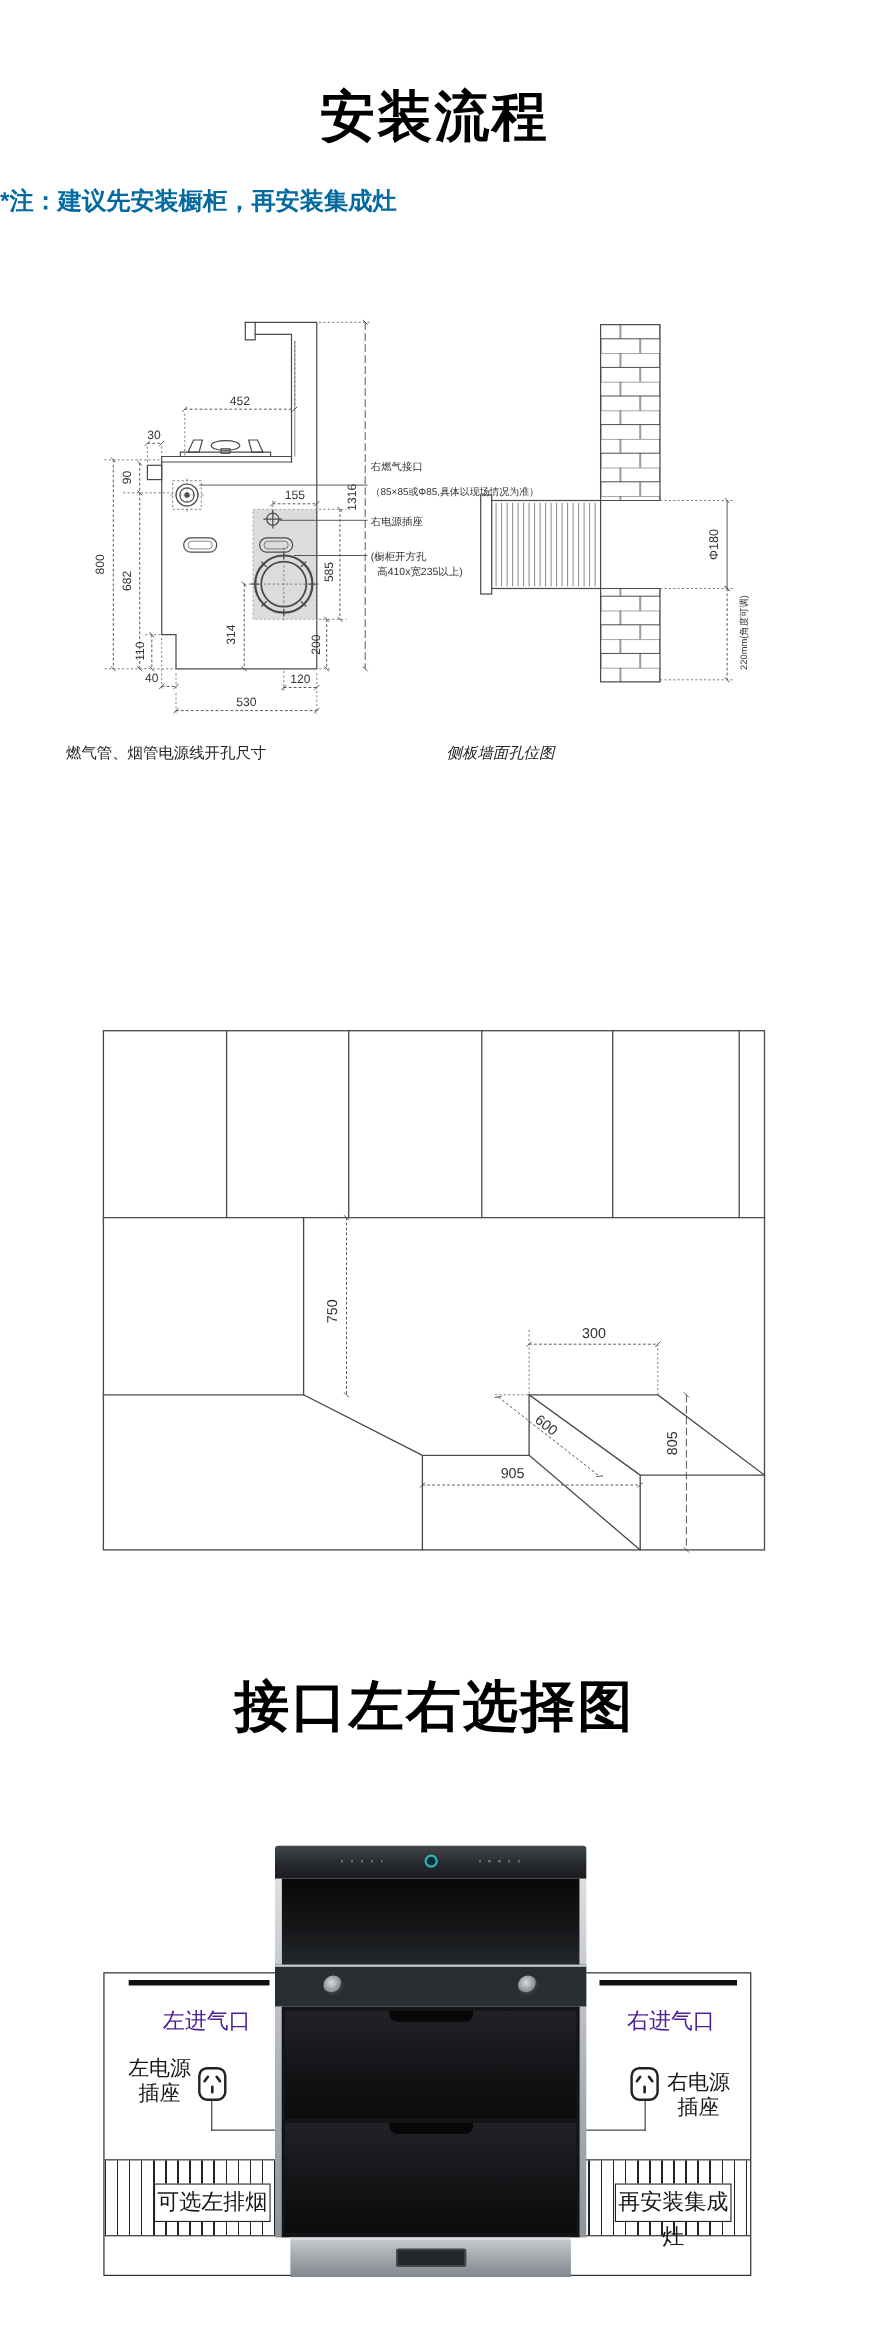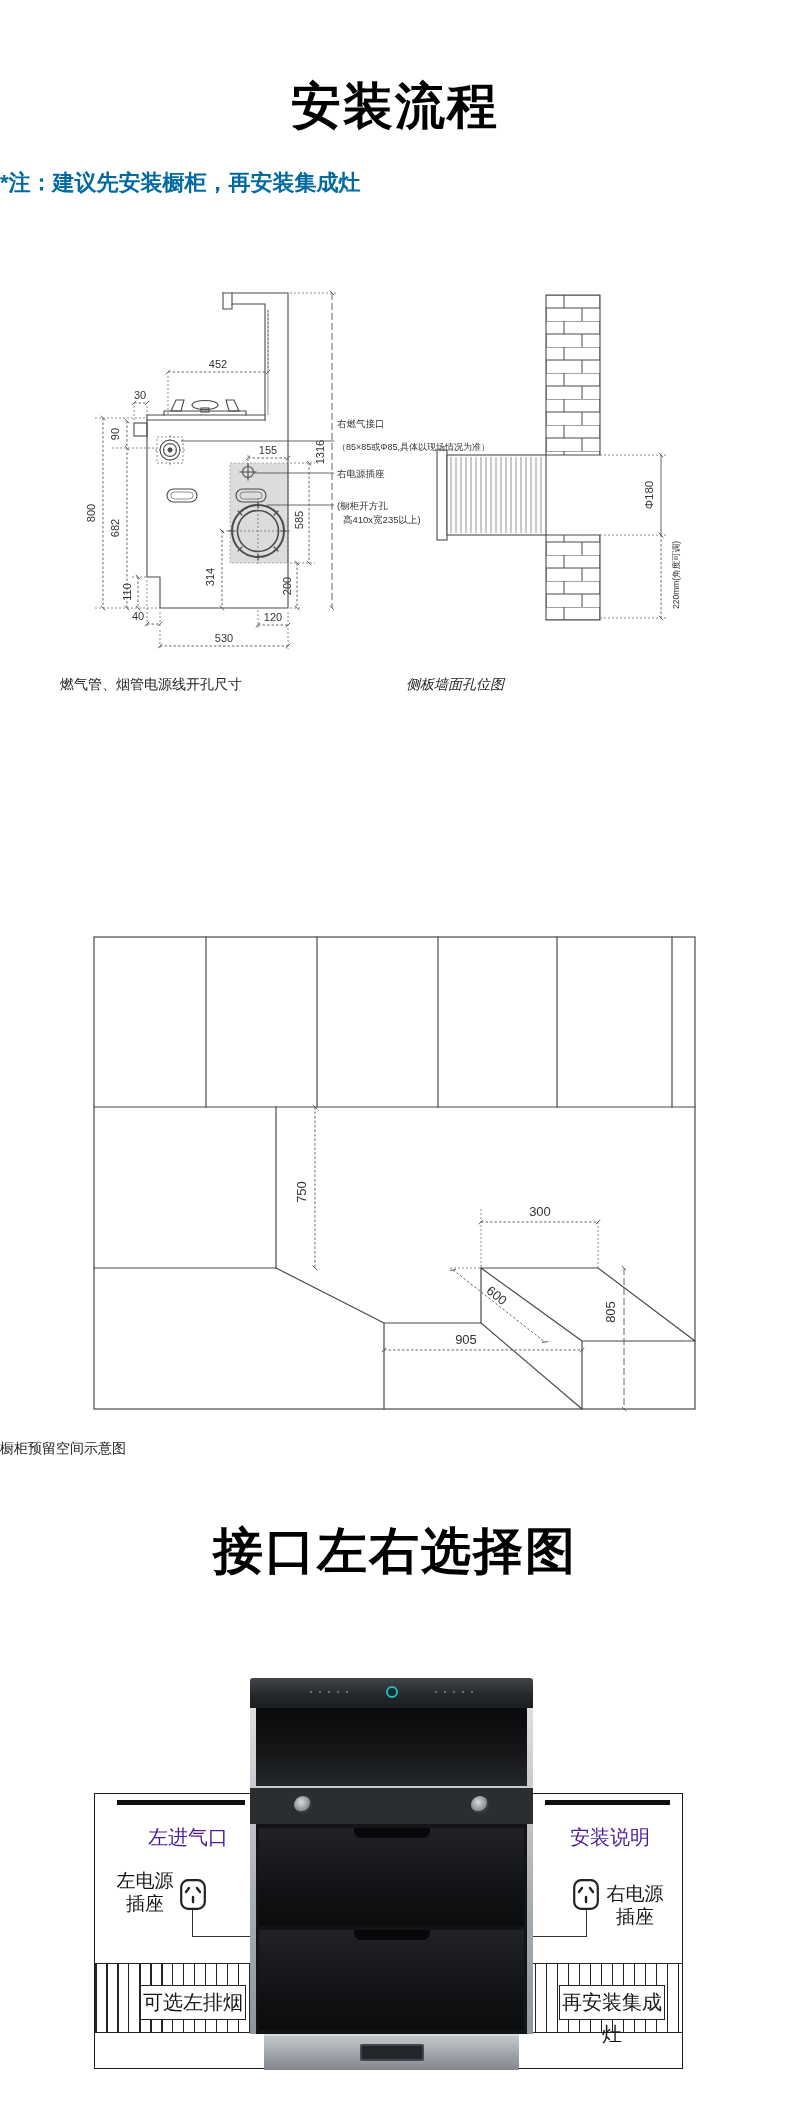--- a/index.html
+++ b/index.html
@@ -226,40 +226,39 @@
       <text class="dt2" transform="rotate(38 494 1299)" x="494" y="1299">600</text>
 
       <line class="dim" x1="384" y1="1350" x2="582" y2="1350" marker-start="url(#tk2)" marker-end="url(#tk2)"></line>
       <text class="dt2" x="466" y="1344">905</text>
 
       <line class="long" x1="624" y1="1268" x2="624" y2="1409" marker-start="url(#tk2)" marker-end="url(#tk2)"></line>
       <text class="dt2" transform="rotate(-90 615 1312)" x="615" y="1312">805</text>
     </g>
   </svg>
 
-  <div class="caption" style="left:0;top:1440px;width:790px;">橱柜预留空间示意图</div>
 
   <div class="sec-title" style="top:1523px;text-align:center;">接口左右选择图</div>
 
   <div id="io-box">
 
     <div class="bar" style="left:22px;width:128px;"></div>
     <div class="io-label" style="left:38px;top:30px;width:110px;">左进气口</div>
     <div class="pw-label" style="left:20px;top:75px;width:60px;">
       <div>左电源</div>
       <div>插座</div>
     </div>
     <svg class="socket" style="left:85px;" viewBox="0 0 26 31">
       <rect x="1.2" y="1.2" width="23.6" height="28.6" rx="7" fill="#fff" stroke="#222" stroke-width="2.2"></rect>
       <path d="M9,9 L6,13 M17,9 L20,13 M13,18 V23" stroke="#222" stroke-width="2.4" stroke-linecap="round" fill="none"></path>
     </svg>
     <div class="conn" style="left:97px;width:65px;border-left:1.5px solid #333;border-bottom:1.5px solid #333;"></div>
 
     <div class="bar" style="left:450px;width:125px;"></div>
-    <div class="io-label" style="left:460px;top:30px;width:110px;">安装说明</div>
+    <div class="io-label" style="left:460px;top:30px;width:110px;">右进气口</div>
     <svg class="socket" style="left:478px;" viewBox="0 0 26 31">
       <rect x="1.2" y="1.2" width="23.6" height="28.6" rx="7" fill="#fff" stroke="#222" stroke-width="2.2"></rect>
       <path d="M9,9 L6,13 M17,9 L20,13 M13,18 V23" stroke="#222" stroke-width="2.4" stroke-linecap="round" fill="none"></path>
     </svg>
     <div class="pw-label" style="left:510px;top:88px;width:60px;">
       <div>右电源</div>
       <div>插座</div>
     </div>
     <div class="conn" style="left:433px;width:58px;border-right:1.5px solid #333;border-bottom:1.5px solid #333;"></div>
 

